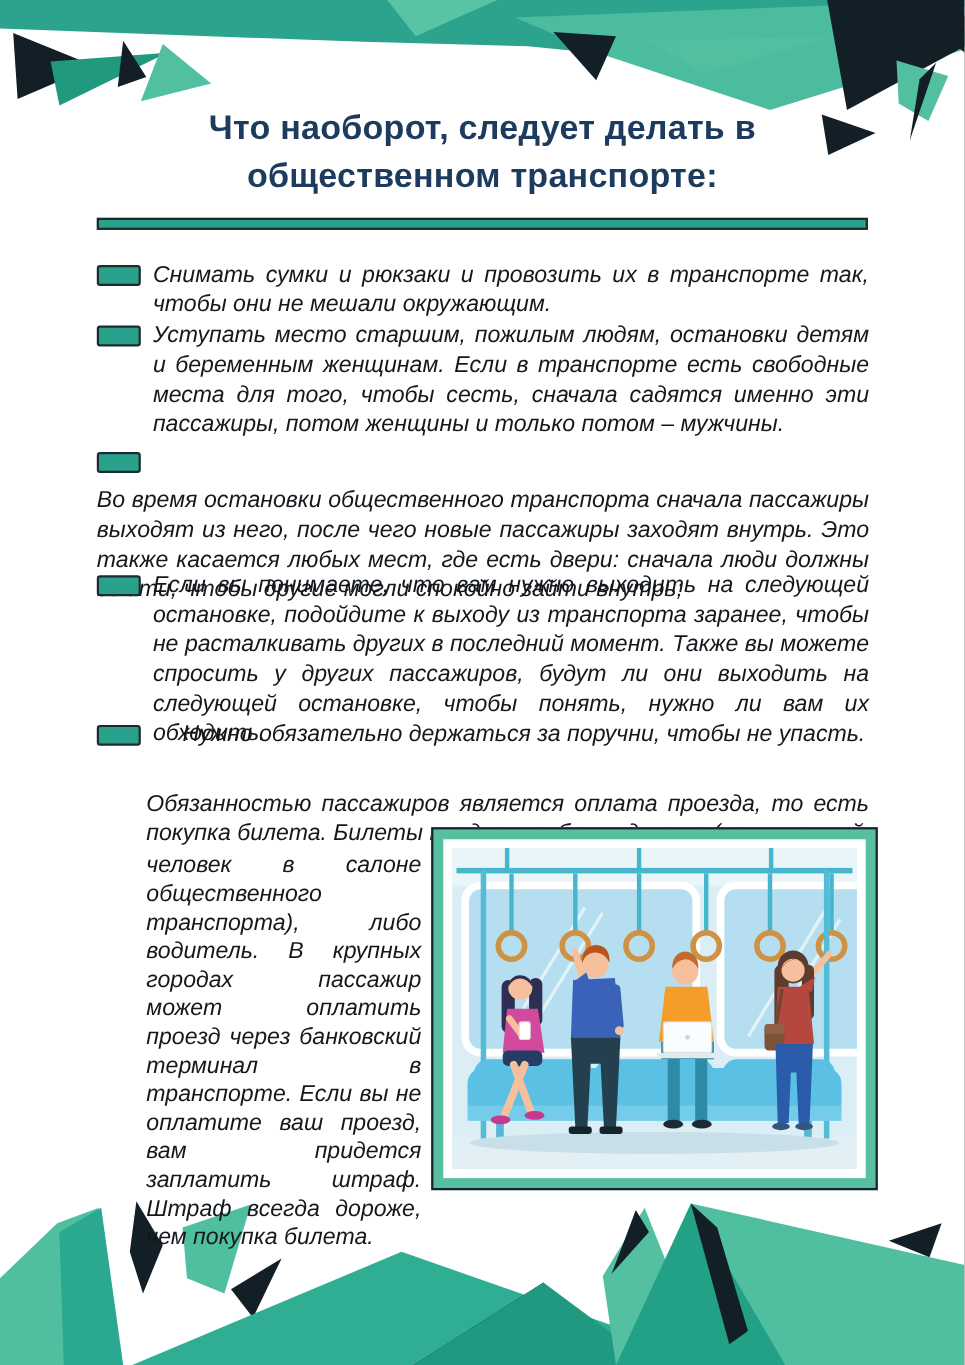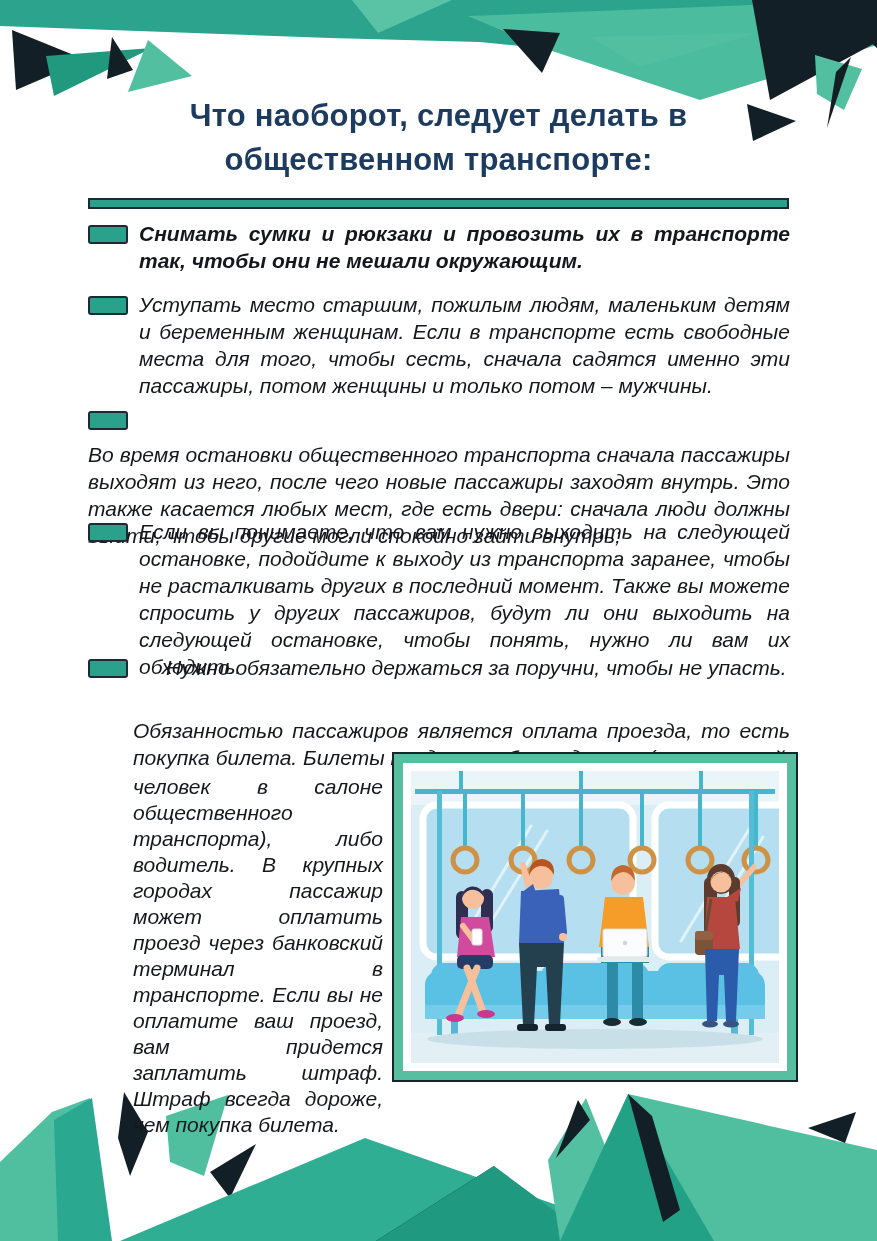--- a/index.html
+++ b/index.html
@@ -47,21 +47,21 @@
     border:2px solid #1b2a33;
     border-radius:3px;
   }
   .btext{
     flex:1;
     font-style:italic;
     font-size:21px;line-height:27px;
     color:var(--ink);
     text-align:justify;
   }
-  .b1{top:220px;font-weight:bold;} .b2{top:291px;} .b3{top:406px;flex-direction:column;} .b4{top:518px;} .b5{top:654px;gap:38px;}
+  .b1{top:236px;} .b2{top:291px;} .b3{top:406px;flex-direction:column;} .b4{top:518px;} .b5{top:654px;gap:38px;}
   .para-intro{
     position:absolute;left:133px;top:696px;width:657px;
     font-style:italic;font-size:21px;line-height:27px;
     color:var(--ink);text-align:justify;
   }
   .para-side{
     position:absolute;left:133px;top:753px;width:250px;
     font-style:italic;font-size:21px;line-height:26px;
     color:var(--ink);text-align:justify;
   }
@@ -123,21 +123,21 @@
   <h1 class="title">Что наоборот, следует делать в общественном транспорте:</h1>
 
   <div class="divider"></div>
 
   <div class="brow b1">
     <span class="marker"></span>
     <p class="btext" style="margin:0">Снимать сумки и рюкзаки и провозить их в транспорте так, чтобы они не мешали окружающим.</p>
   </div>
   <div class="brow b2">
     <span class="marker"></span>
-    <p class="btext" style="margin:0">Уступать место старшим, пожилым людям, маленьким детям и беременным женщинам. Если в транспорте есть свободные места для того, чтобы сесть, сначала садятся именно эти пассажиры, потом женщины и только потом – мужчины.</p>
+    <p class="btext" style="margin:0">Уступать место старшим, пожилым людям, остановки детям и беременным женщинам. Если в транспорте есть свободные места для того, чтобы сесть, сначала садятся именно эти пассажиры, потом женщины и только потом – мужчины.</p>
   </div>
   <div class="brow b3">
     <span class="marker"></span>
     <p class="btext" style="margin:0">Во время остановки общественного транспорта сначала пассажиры выходят из него, после чего новые пассажиры заходят внутрь. Это также касается любых мест, где есть двери: сначала люди должны выйти, чтобы другие могли спокойно зайти внутрь;</p>
   </div>
   <div class="brow b4">
     <span class="marker"></span>
     <p class="btext" style="margin:0">Если вы понимаете, что вам нужно выходить на следующей остановке, подойдите к выходу из транспорта заранее, чтобы не расталкивать других в последний момент. Также вы можете спросить у других пассажиров, будут ли они выходить на следующей остановке, чтобы понять, нужно ли вам их обходить.</p>
   </div>
   <div class="brow b5">

